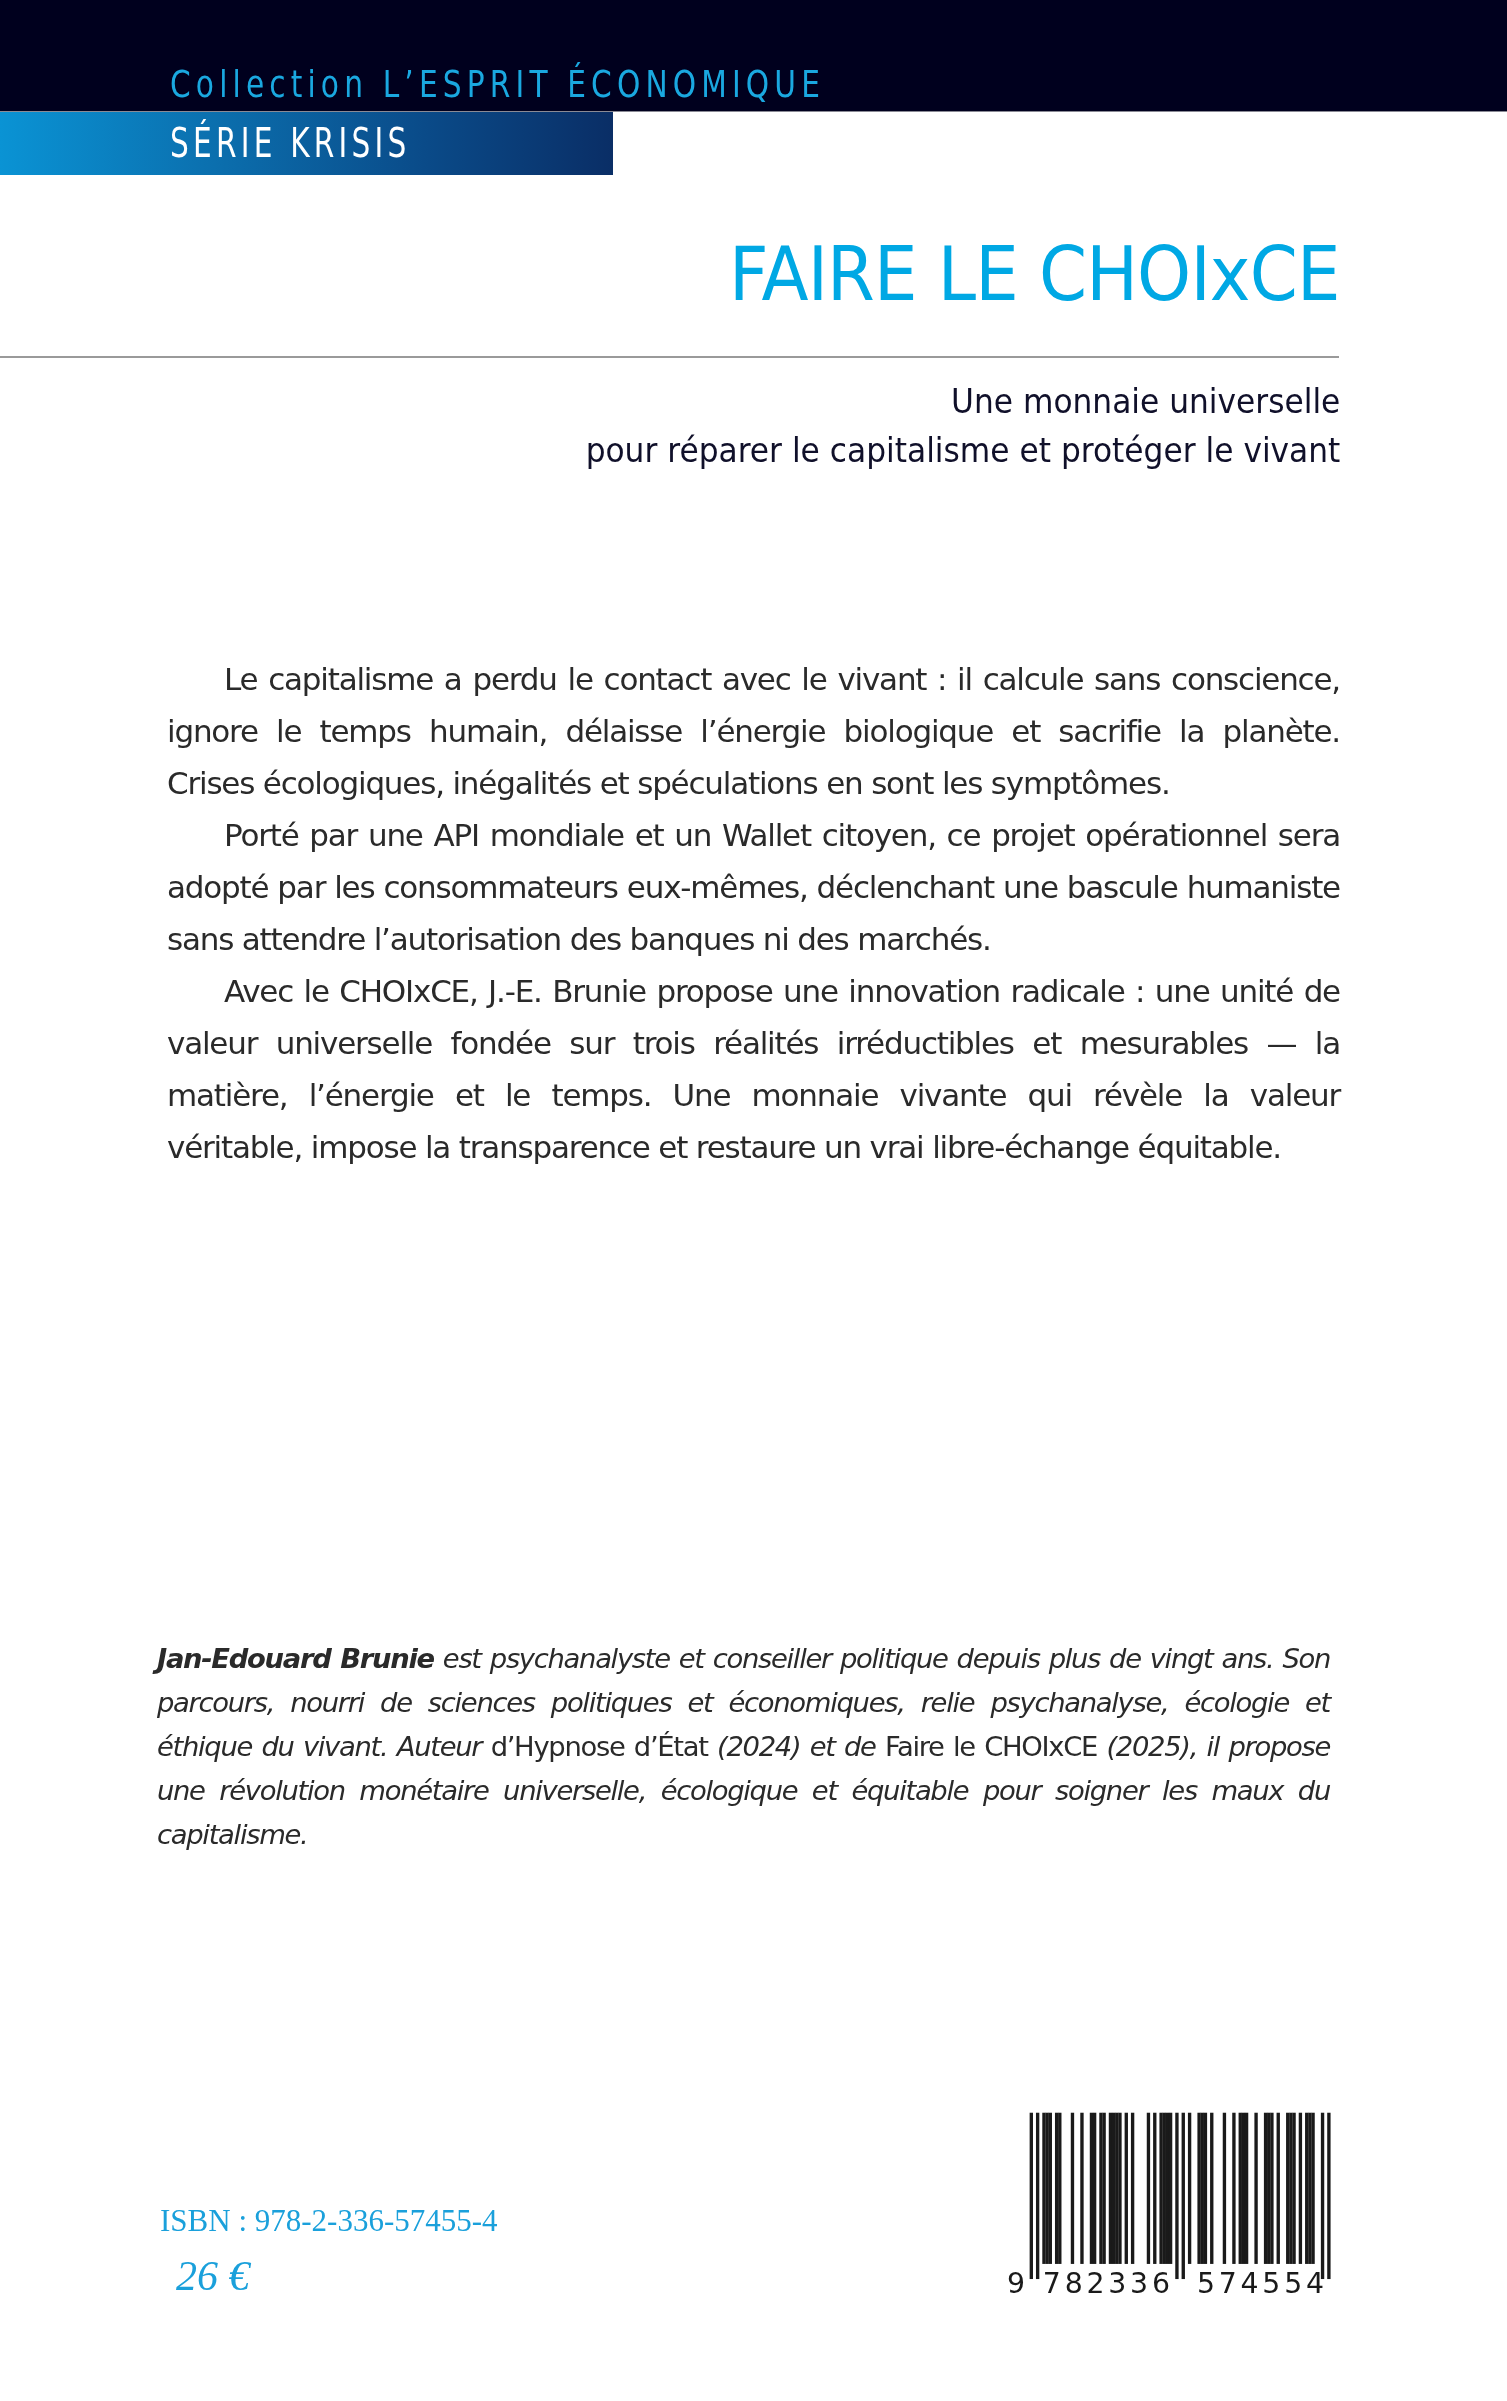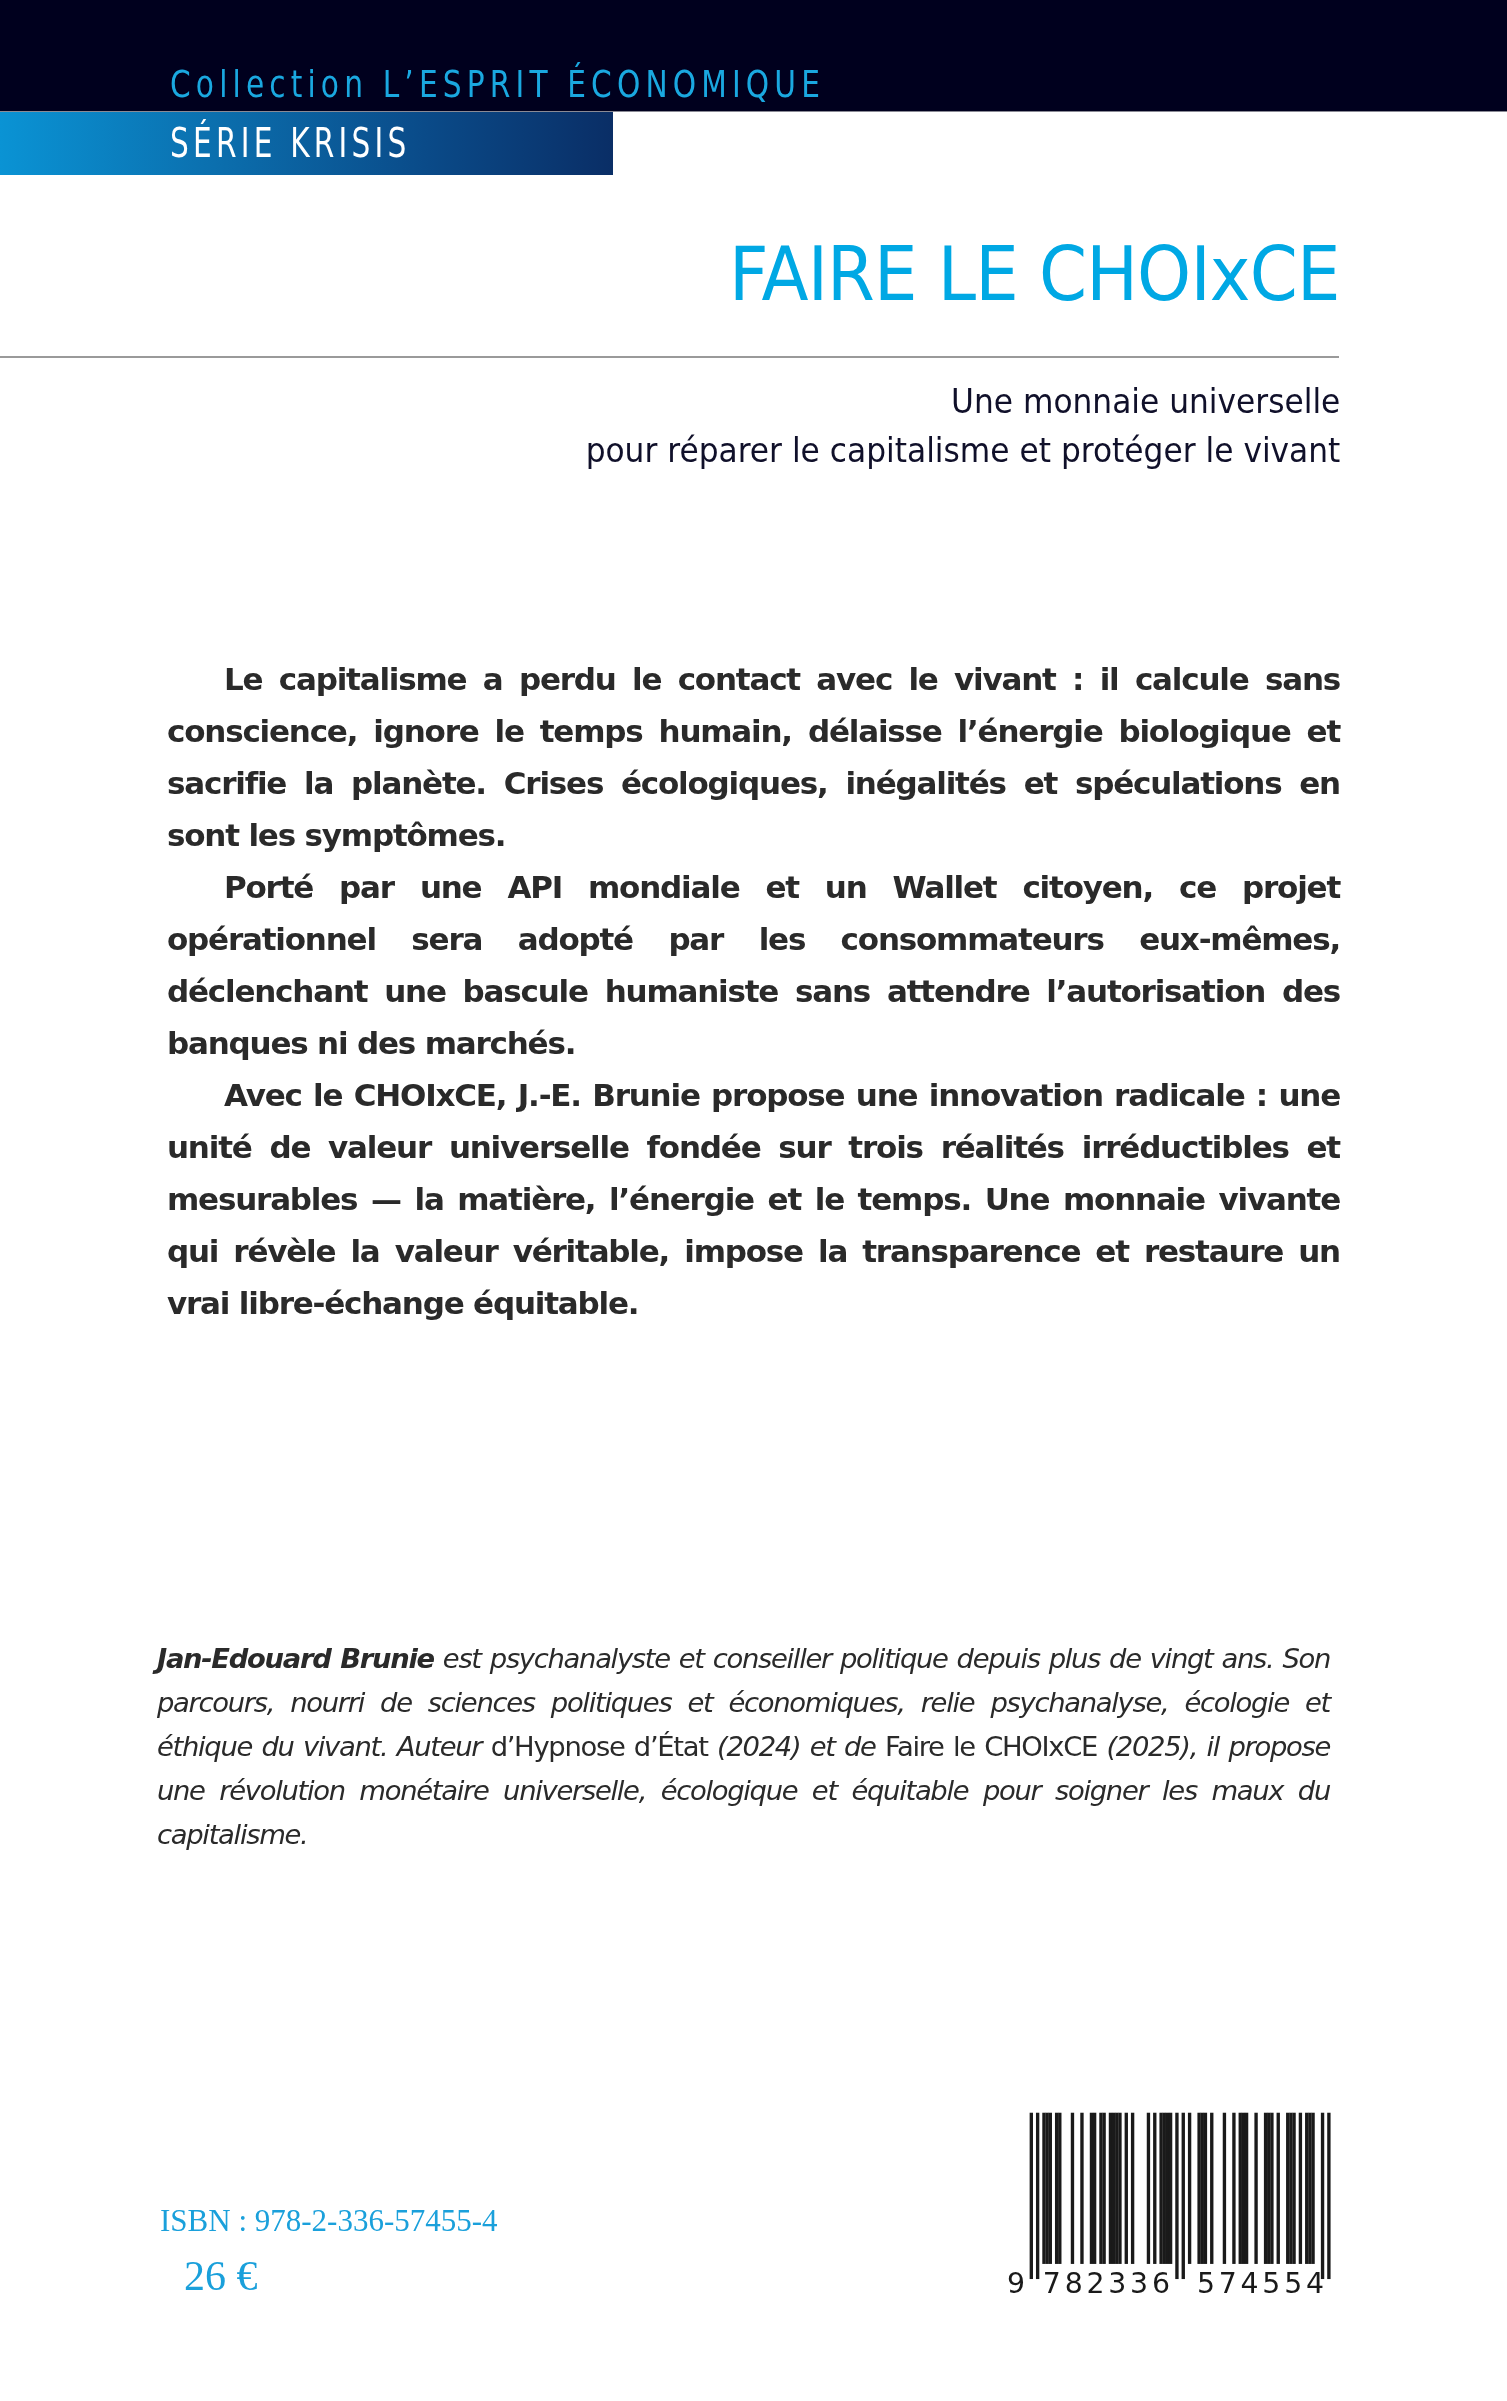--- a/index.html
+++ b/index.html
@@ -47,42 +47,42 @@
       position: absolute; right: 168px; top: 377px; text-align: right;
       font-family: "DejaVu Sans", sans-serif;
       font-size: 34px; line-height: 49px; color: #10102a;
       transform: scaleX(0.92); transform-origin: right center;
     }
     .subtitle div { white-space: nowrap; }
     .body {
       position: absolute; left: 167px; top: 653px; width: 1173px;
       font-family: "DejaVu Sans", sans-serif;
       font-size: 31px; line-height: 52px; color: #2a2a2a;
-      text-align: justify; font-weight: bold;
+      text-align: justify; font-weight: normal;
       letter-spacing: -1.2px;
     }
     .body p { margin: 0; text-indent: 57px; }
     .bio {
       position: absolute; left: 157px; top: 1637px; width: 1173px;
       font-family: "DejaVu Sans", sans-serif;
       font-size: 27.4px; line-height: 44px; color: #2a2a2a;
       text-align: justify; font-style: italic; letter-spacing: -1.3px;
     }
     .bio p { margin: 0; }
     .bio .name { font-weight: bold; font-style: italic; }
     .bio .roman { font-style: normal; }
     .isbn {
       position: absolute; left: 160px; top: 2203px;
       font-family: "Liberation Serif", "DejaVu Serif", serif;
       font-size: 31px; color: #1aa0db; white-space: nowrap;
     }
     .price {
-      position: absolute; left: 184px; top: 2252px;
+      position: absolute; left: 176px; top: 2252px;
       font-family: "Liberation Serif", "DejaVu Serif", serif;
-      font-size: 42px; color: #1aa0db; white-space: nowrap;
+      font-size: 42px; color: #1aa0db; white-space: nowrap; font-style: italic;
     }
     .barcode {
       position: absolute; left: 1003px; top: 2108px; width: 350px; height: 189px;
     }
     .barcode svg { display: block; }
   </style>
 </head>
 <body>
 
 <div class="top-band"></div>

